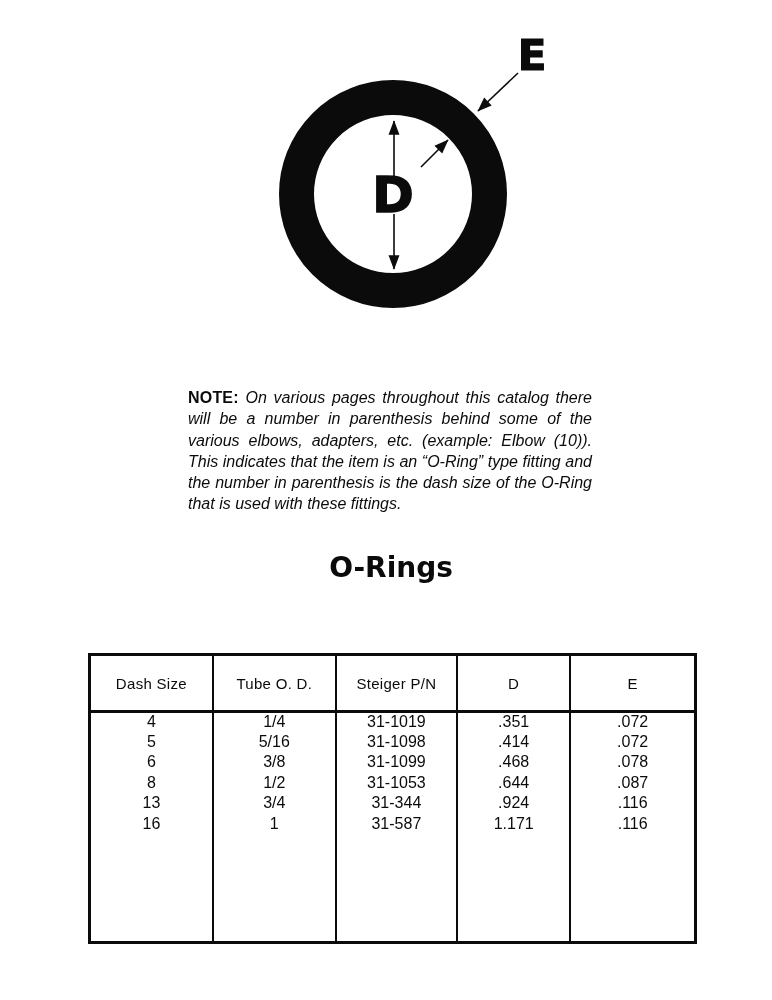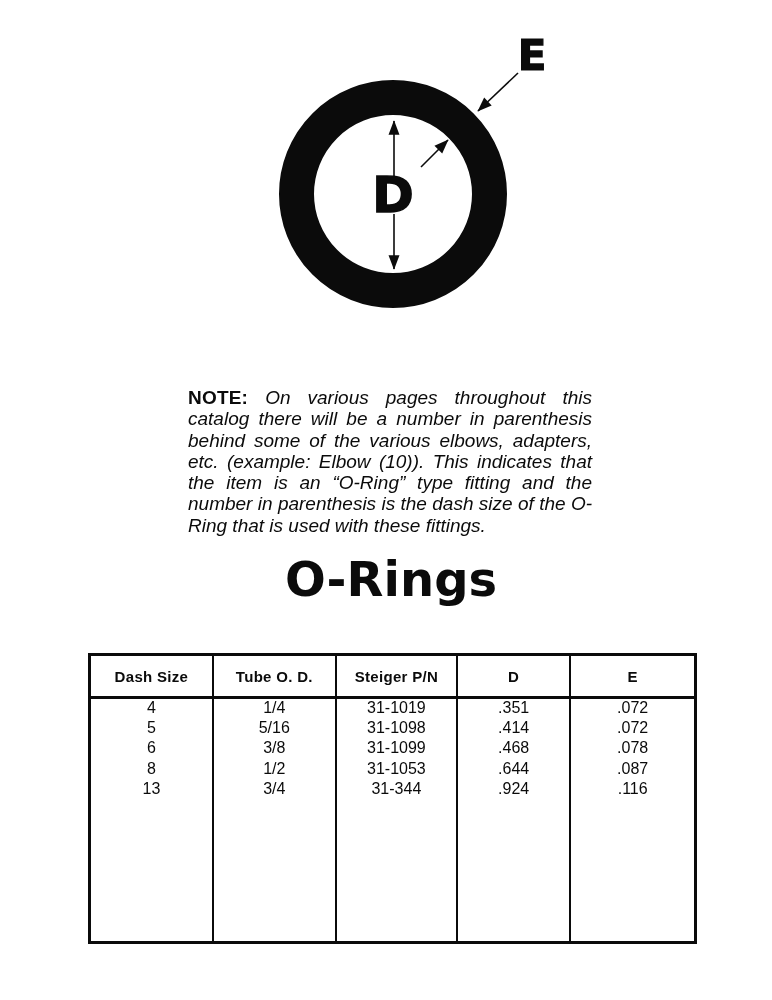--- a/index.html
+++ b/index.html
@@ -25,41 +25,41 @@
     height: 345px;
   }
   .diagram svg { display: block; }
 
   
   .note {
     position: absolute;
     left: 188px;
     top: 387px;
     width: 404px;
-    font-size: 19px;
+    font-size: 16px;
     line-height: 21.3px;
     font-style: italic;
     text-align: justify;
     color: #0b0b0b;
   }
   .note-prefix {
     font-weight: bold;
     font-style: normal;
     letter-spacing: 0.2px;
   }
 
   
   .page-title {
     position: absolute;
     left: 88px;
     top: 551px;
     width: 606px;
     text-align: center;
     font-family: "DejaVu Sans", sans-serif;
-    font-size: 48px;
+    font-size: 28px;
     font-weight: 900;
     color: #0b0b0b;
     letter-spacing: 0;
   }
 
   
   .table-wrap {
     position: absolute;
     left: 88px;
     top: 653px;
@@ -69,25 +69,25 @@
     background: #ffffff;
   }
   table.orings {
     width: 100%;
     height: 100%;
     border-collapse: collapse;
     table-layout: fixed;
   }
   table.orings th {
     height: 30px;
-    padding: 5px;
+    padding: 12px;
     border-bottom: 3px solid #0b0b0b;
     border-right: 2px solid #0b0b0b;
     font-size: 15px;
-    font-weight: 700;
+    font-weight: 400;
     text-align: center;
     vertical-align: middle;
     letter-spacing: 0.3px;
   }
   table.orings td {
     padding: 0;
     border-right: 2px solid #0b0b0b;
     font-size: 16px;
     font-weight: 400;
     text-align: center;
@@ -177,20 +177,27 @@
           <td>.644</td>
           <td>.087</td>
         </tr>
         <tr>
           <td>13</td>
           <td>3/4</td>
           <td>31-344</td>
           <td>.924</td>
           <td>.116</td>
         </tr>
+        <tr>
+          <td>16</td>
+          <td>1</td>
+          <td>31-587</td>
+          <td>1.171</td>
+          <td>.116</td>
+        </tr>
         <tr class="spacer-row">
           <td></td>
           <td></td>
           <td></td>
           <td></td>
           <td></td>
         </tr>
       </tbody>
   </table>
 </div>

